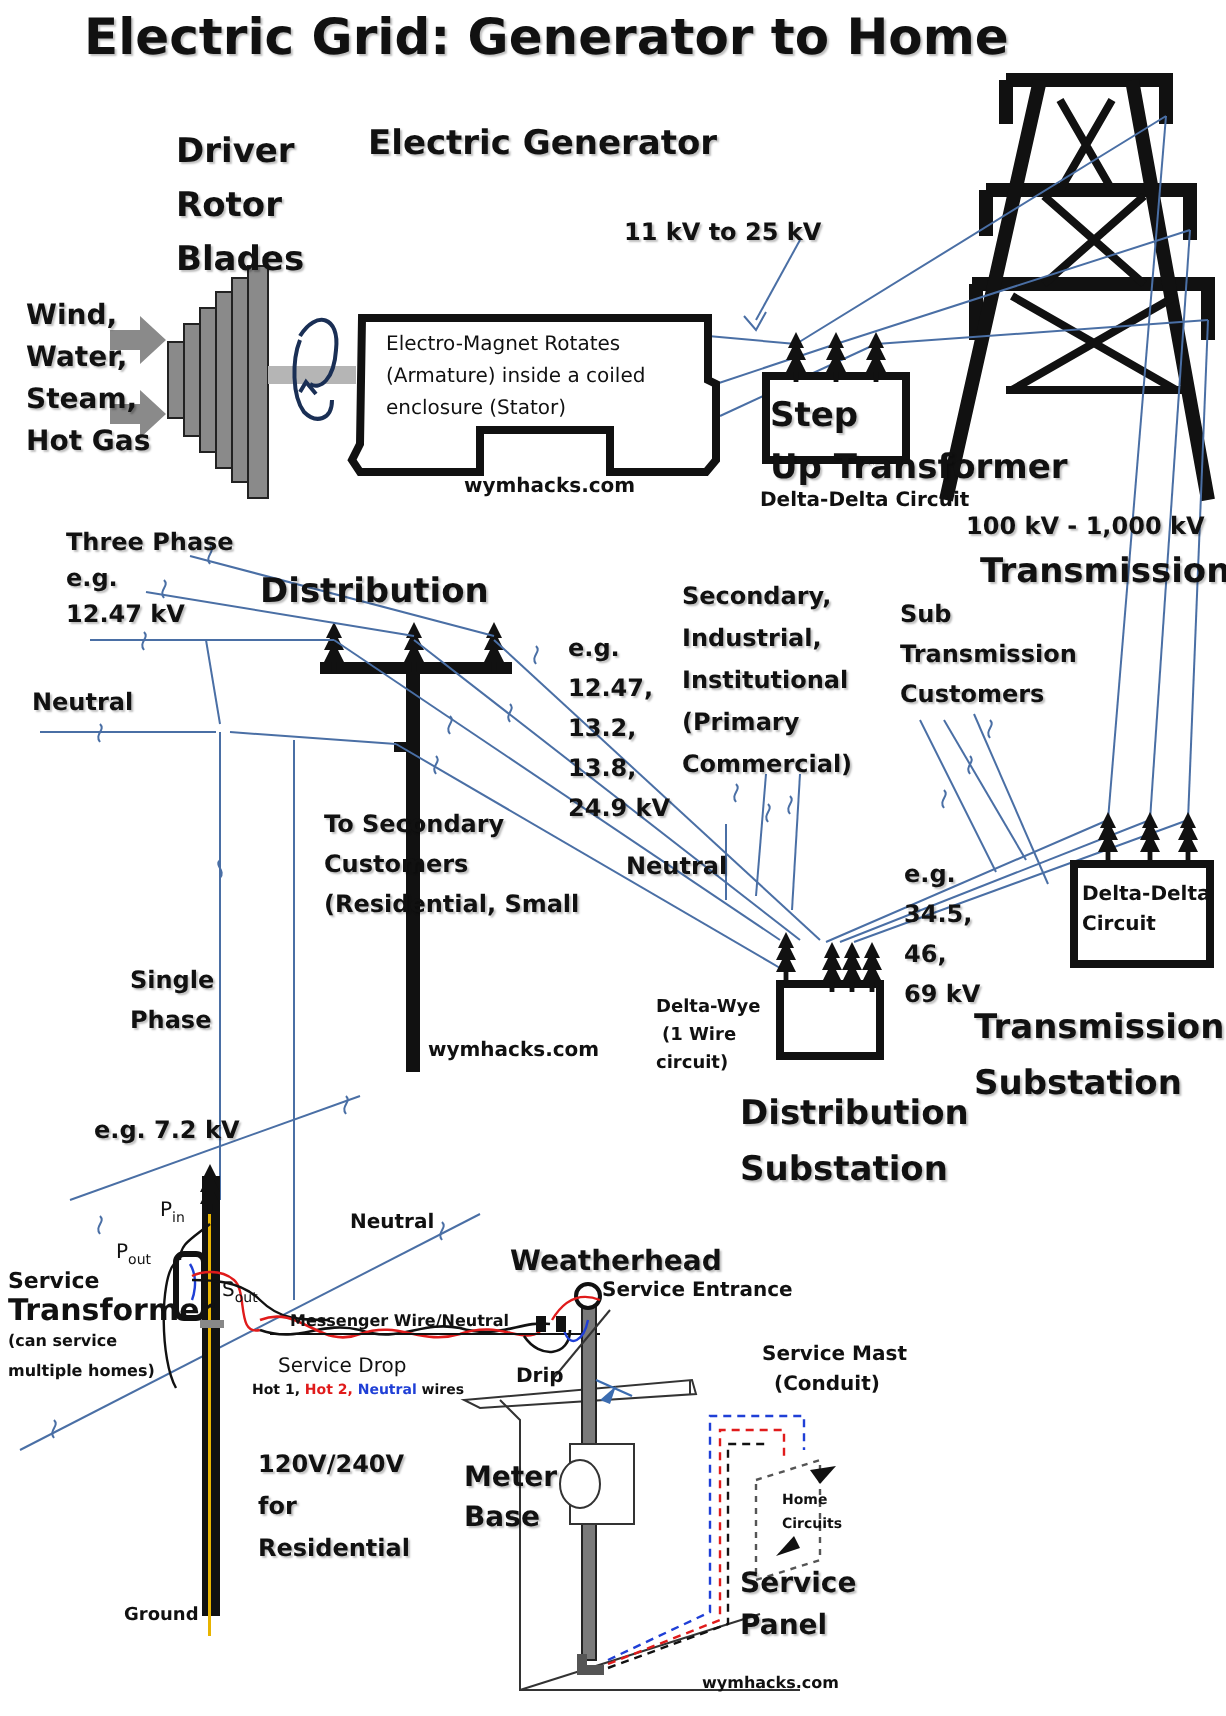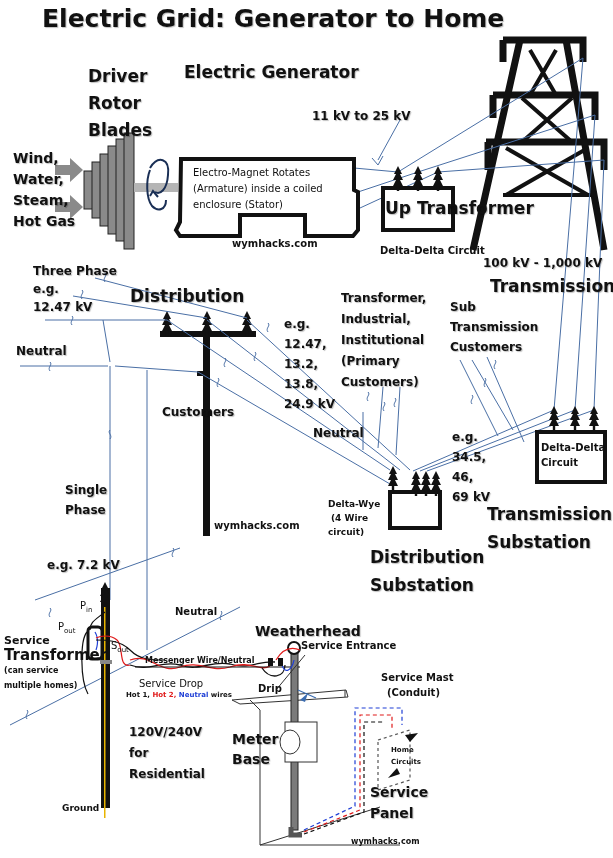--- a/index.html
+++ b/index.html
@@ -225,60 +225,63 @@
 </div>
 
 <div class="t xs" style="left:193px;top:165px;font-weight:normal;line-height:16px;text-shadow:none;">
   <div>Electro-Magnet Rotates</div>
   <div>(Armature) inside a coiled</div>
   <div>enclosure (Stator)</div>
 </div>
 <div class="t xs" style="left:232px;top:238px;text-shadow:none;">wymhacks.com</div>
 
 <div class="t lg" style="left:385px;top:195px;line-height:26px;">
+  <div>Step</div>
   <div>Up Transformer</div>
 </div>
 <div class="t xs" style="left:380px;top:245px;text-shadow:none;">Delta-Delta Circuit</div>
 
 <div class="t sm" style="left:483px;top:257px;">100 kV - 1,000 kV</div>
 <div class="t lg" style="left:490px;top:277px;">Transmission</div>
 
 <div class="t sm" style="left:450px;top:297px;line-height:20px;">
   <div>Sub</div>
   <div>Transmission</div>
   <div>Customers</div>
 </div>
 
 <div class="t sm" style="left:341px;top:288px;line-height:21px;">
-  <div>Transformer,</div>
+  <div>Secondary,</div>
   <div>Industrial,</div>
   <div>Institutional</div>
   <div>(Primary</div>
-  <div>Customers)</div>
+  <div>Commercial)</div>
 </div>
 
 <div class="t sm" style="left:33px;top:262px;line-height:18px;">
   <div>Three Phase</div>
   <div>e.g.</div>
   <div>12.47 kV</div>
 </div>
 <div class="t lg" style="left:130px;top:287px;">Distribution</div>
 <div class="t sm" style="left:16px;top:345px;">Neutral</div>
 
 <div class="t sm" style="left:284px;top:314px;line-height:20px;">
   <div>e.g.</div>
   <div>12.47,</div>
   <div>13.2,</div>
   <div>13.8,</div>
   <div>24.9 kV</div>
 </div>
 <div class="t sm" style="left:313px;top:427px;">Neutral</div>
 
 <div class="t sm" style="left:162px;top:402px;line-height:20px;">
+  <div>To Secondary</div>
   <div>Customers</div>
+  <div>(Residential, Small</div>
 </div>
 <div class="t xs" style="left:214px;top:520px;text-shadow:none;">wymhacks.com</div>
 
 <div class="t sm" style="left:65px;top:480px;line-height:20px;">
   <div>Single</div>
   <div>Phase</div>
 </div>
 
 <div class="t sm" style="left:452px;top:427px;line-height:20px;">
   <div>e.g.</div>
@@ -290,21 +293,21 @@
   <div>Delta-Delta</div>
   <div>Circuit</div>
 </div>
 <div class="t lg" style="left:487px;top:500px;line-height:28px;">
   <div>Transmission</div>
   <div>Substation</div>
 </div>
 
 <div class="t xxs" style="left:328px;top:497px;line-height:14px;text-shadow:none;">
   <div>Delta-Wye</div>
-  <div style="padding-left:3px;">(4 Wire</div>
+  <div style="padding-left:3px;">(1 Wire</div>
   <div>circuit)</div>
 </div>
 <div class="t lg" style="left:370px;top:543px;line-height:28px;">
   <div>Distribution</div>
   <div>Substation</div>
 </div>
 
 <div class="t sm" style="left:47px;top:559px;">e.g. 7.2 kV</div>
 <div class="t xs" style="left:80px;top:600px;font-weight:normal;text-shadow:none;"><span>P</span><sub style="font-size:7px;">in</sub></div>
 <div class="t xs" style="left:58px;top:621px;font-weight:normal;text-shadow:none;"><span>P</span><sub style="font-size:7px;">out</sub></div>

